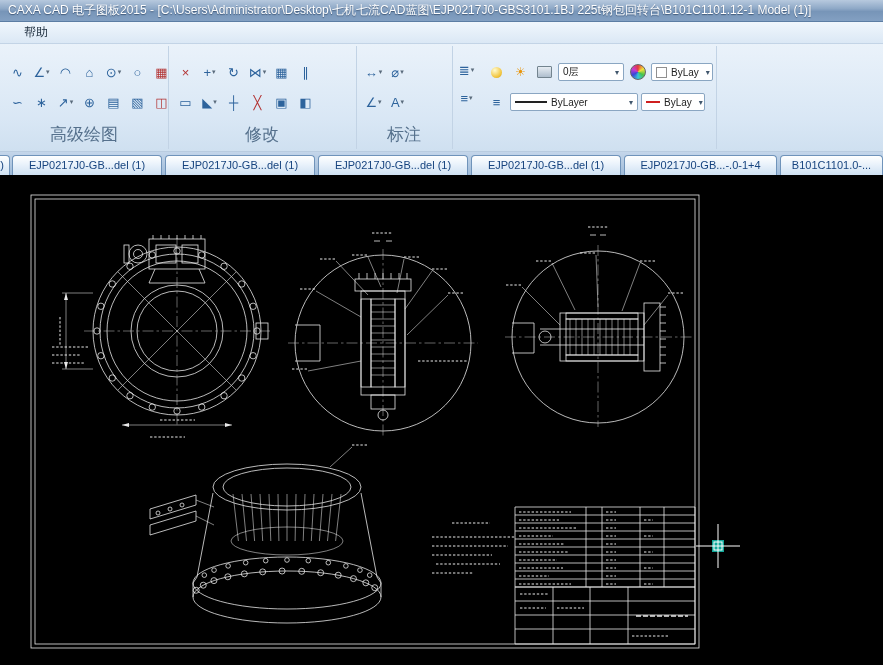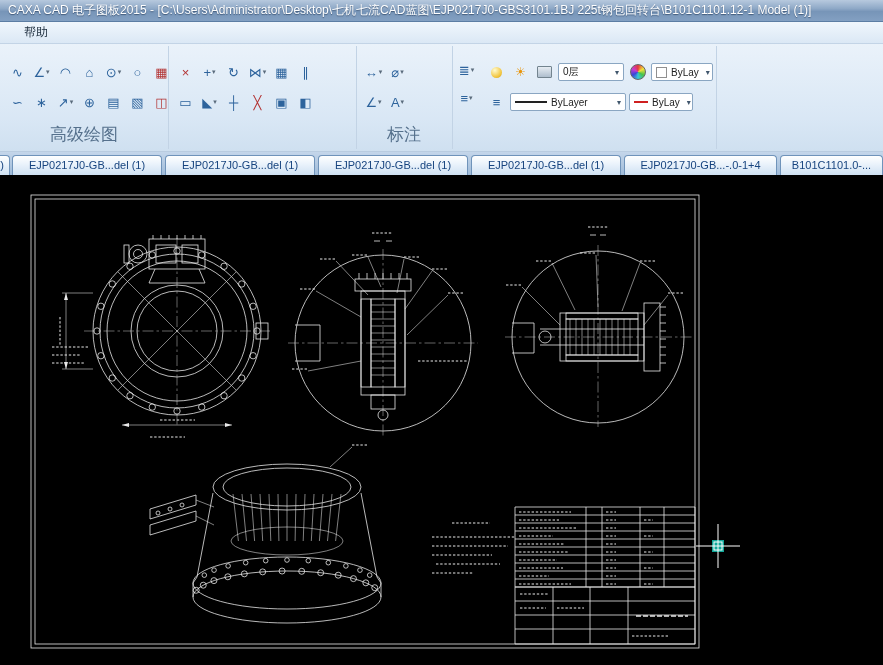--- a/index.html
+++ b/index.html
@@ -33,21 +33,21 @@
   .bulb{width:11px;height:11px;border-radius:50%;
     background:radial-gradient(circle at 35% 30%,#fffbd0,#f2c53e 65%,#c79b22);}
   .printer{width:13px;height:10px;background:linear-gradient(#e7edf3,#aebecd);
     border:1px solid #73848f;border-radius:1px;}
   .cw{width:14px;height:14px;border-radius:50%;border:1px solid #666;
     background:conic-gradient(#e23b3b,#f2e23a,#46c24b,#38c6d8,#3947d6,#c93ad2,#e23b3b);}
   .dd{height:18px;background:#fff;border:1px solid #8aa6c2;border-radius:2px;display:flex;
     align-items:center;gap:4px;font-size:10px;color:#222;padding:0 4px;box-sizing:border-box;
     white-space:nowrap;overflow:hidden;cursor:default;}
   .dd::after{content:"▾";font-size:8px;color:#41576d;margin-left:auto;padding-left:3px}
-  .ddlayer{width:66px}.ddcolor{width:62px}.ddlt{width:116px}.ddlw{width:64px}
+  .ddlayer{width:66px}.ddcolor{width:62px}.ddlt{width:128px}.ddlw{width:64px}
   .chip-white{width:9px;height:9px;background:#fff;border:1px solid #909090;flex:none;}
   .line-black{width:32px;border-top:2px solid #222;flex:none;}
   .line-red{width:14px;border-top:2px solid #cf1f1f;flex:none;}
   .pcol{position:absolute;left:4px;top:14px;display:flex;flex-direction:column;gap:8px;}
   .g4 .r1,.g4 .r2{left:34px}
 
   
   .tabstrip{position:absolute;left:0;top:152px;width:100%;height:23px;
     background:linear-gradient(#c4d6ea,#9fbbd9);}
   .tab{position:absolute;top:3px;height:20px;box-sizing:border-box;border:1px solid #6f93ba;
@@ -117,20 +117,21 @@
         <span class="ic">∥</span>
       </div>
       <div class="r r2">
         <span class="ic">▭</span>
         <span class="ic hasdd">◣</span>
         <span class="ic">┼</span>
         <span class="ic red">╳</span>
         <span class="ic">▣</span>
         <span class="ic">◧</span>
       </div>
+      <div class="glabel">修改</div>
     </div>
 
     <div class="group g3">
       <div class="r r1">
         <span class="ic hasdd">↔</span>
         <span class="ic hasdd">⌀</span>
       </div>
       <div class="r r2">
         <span class="ic hasdd">∠</span>
         <span class="ic hasdd">A</span>

